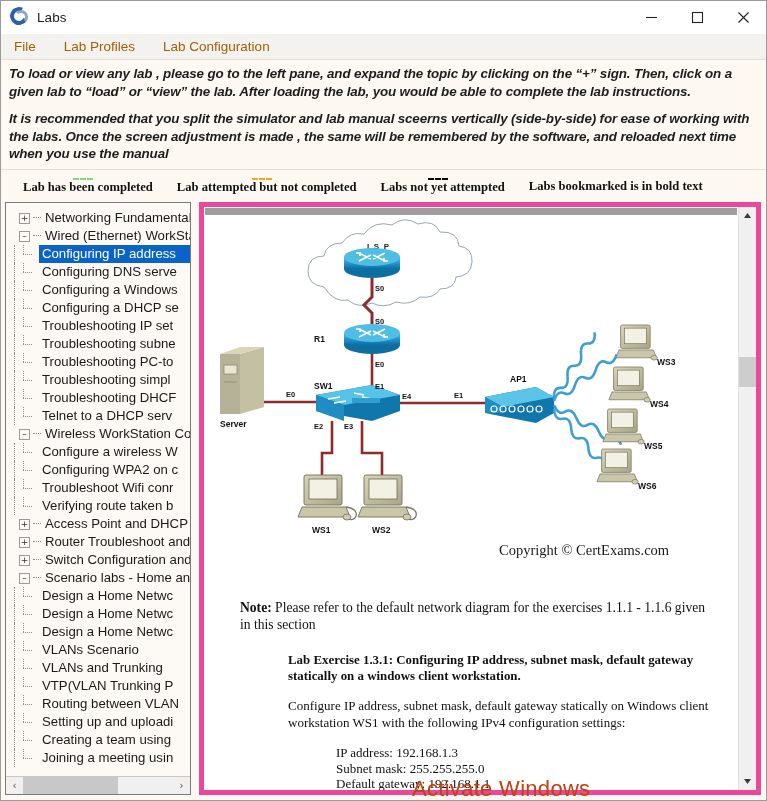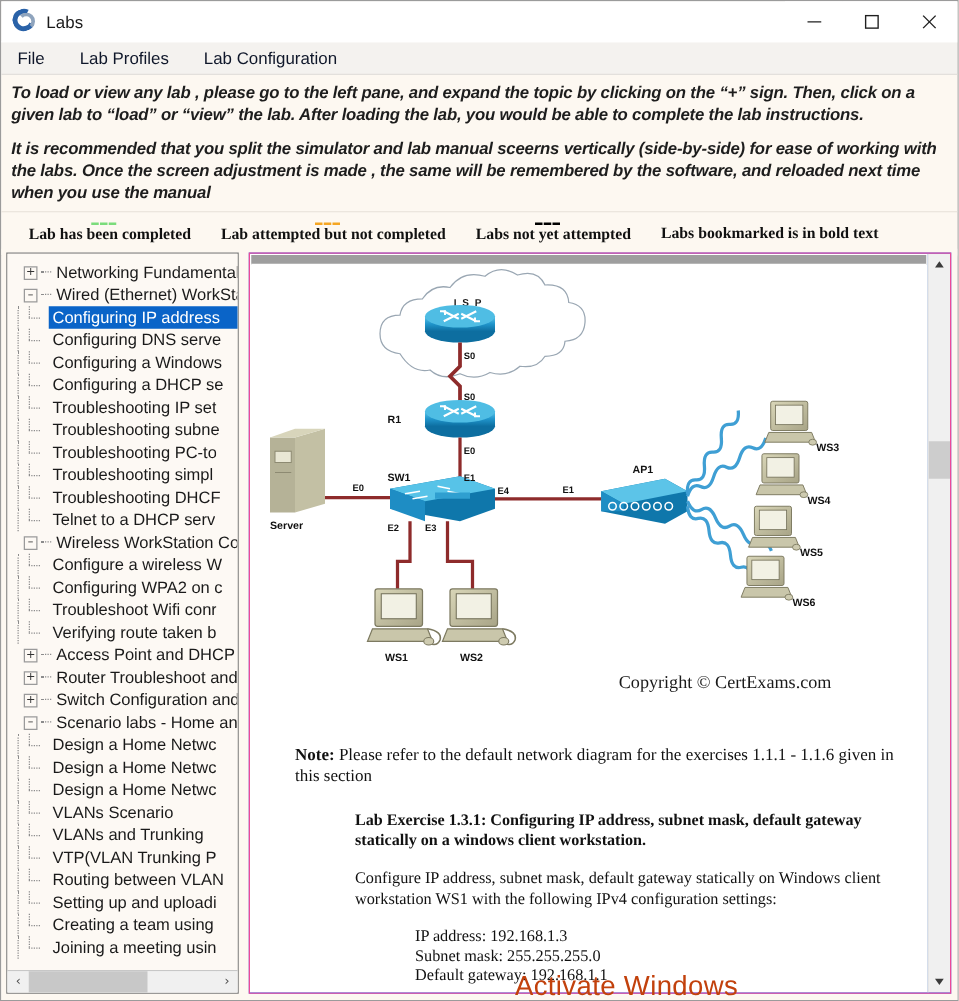--- a/index.html
+++ b/index.html
@@ -45,21 +45,21 @@
     color:#202020;font-size:13px;background:#ffffff;
   }
   .winbtn svg{display:block;}
   
   .menubar{
     height:25px;background:#f4f2ef;display:flex;align-items:center;
     border-bottom:1px solid #e3e0dc;
     padding-left:10px;
   }
   .menuitem{
-    font-size:13.5px;color:#0f172a;padding:2px 13px 3px 3px;margin-right:12px;
+    font-size:13.5px;color:#a16207;padding:2px 13px 3px 3px;margin-right:12px;
     white-space:nowrap;
   }
   
   .instructions{
     background:#fdf8f1;
     padding:5px 10px 4px 8px;
     border-bottom:1px solid #e6e0d8;
   }
   .instructions p{
     margin:0 0 10px 0;
@@ -163,21 +163,21 @@
     color:#4b4b4b;font-size:10px;font-family:"DejaVu Sans",sans-serif;
     background:#f0f0f0;
   }
   .hs-track{flex:1 1 auto;height:17px;background:#f0f0f0;position:relative;}
   .hs-thumb{
     position:absolute;left:0;top:0;height:17px;width:95px;background:#c8c8c8;
   }
   
   .contentpane{
     flex:1 1 auto;margin:3px 5px 5px 8px;
-    border:1px solid #ec4899;background:#3b82f6;
+    border:5px solid #ec4899;background:#d946ef;
     position:relative;overflow:hidden;
     box-sizing:border-box;
     display:flex;
   }
   .doc{
     flex:1 1 auto;position:relative;background:#ffffff;overflow:hidden;
   }
   .topbar{
     height:7px;background:#9e9e9e;border-bottom:1px solid #ffffff;margin:1px 1px 0 1px;
   }

